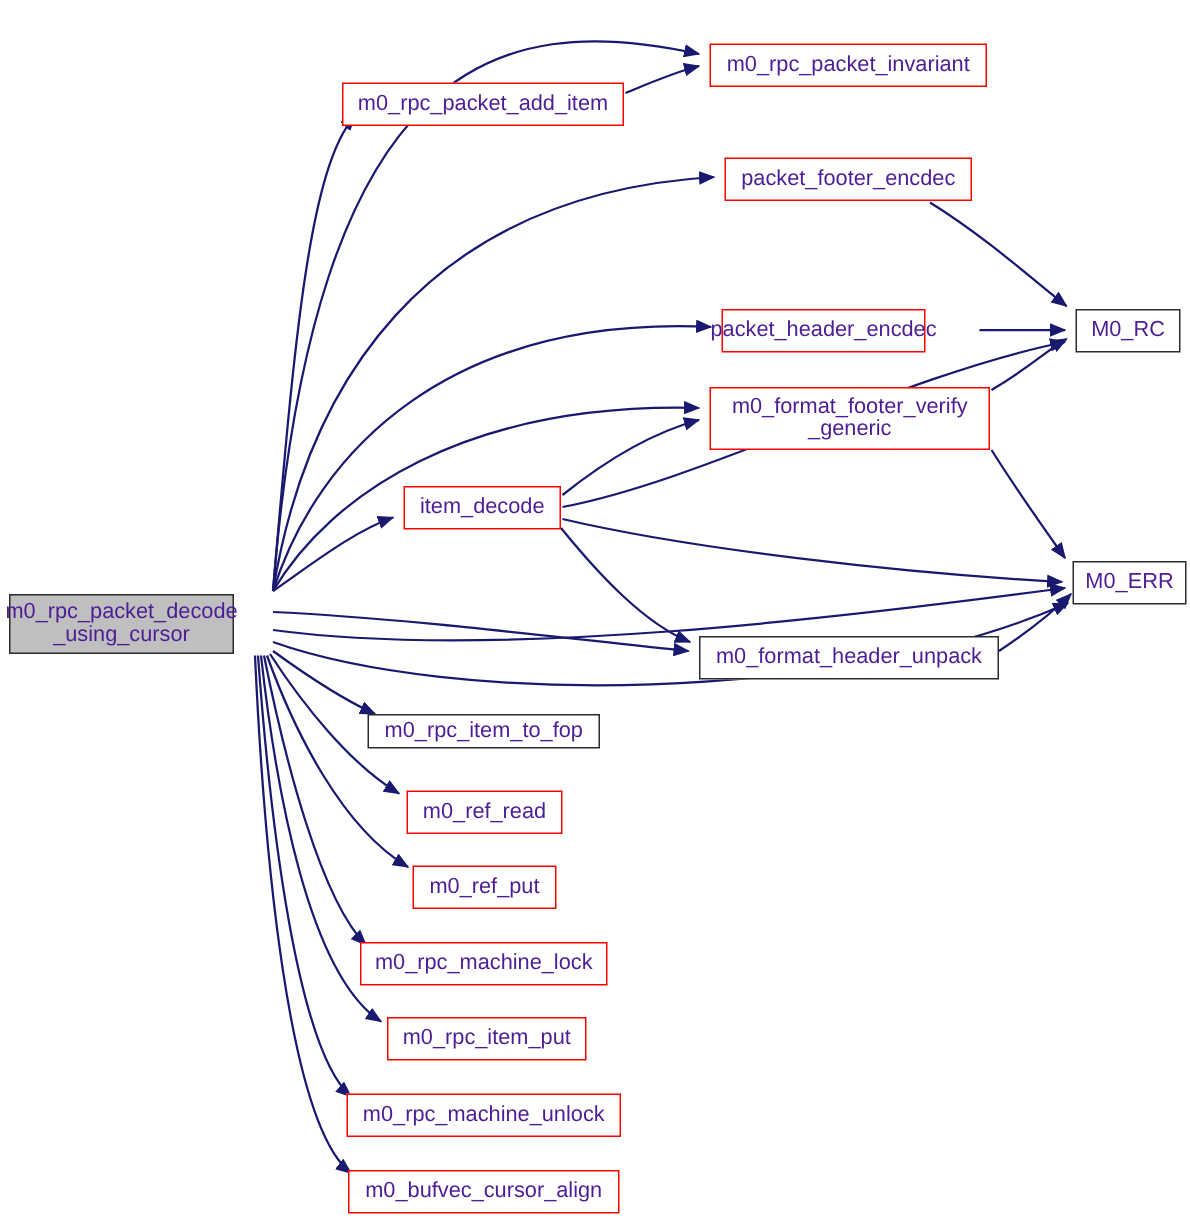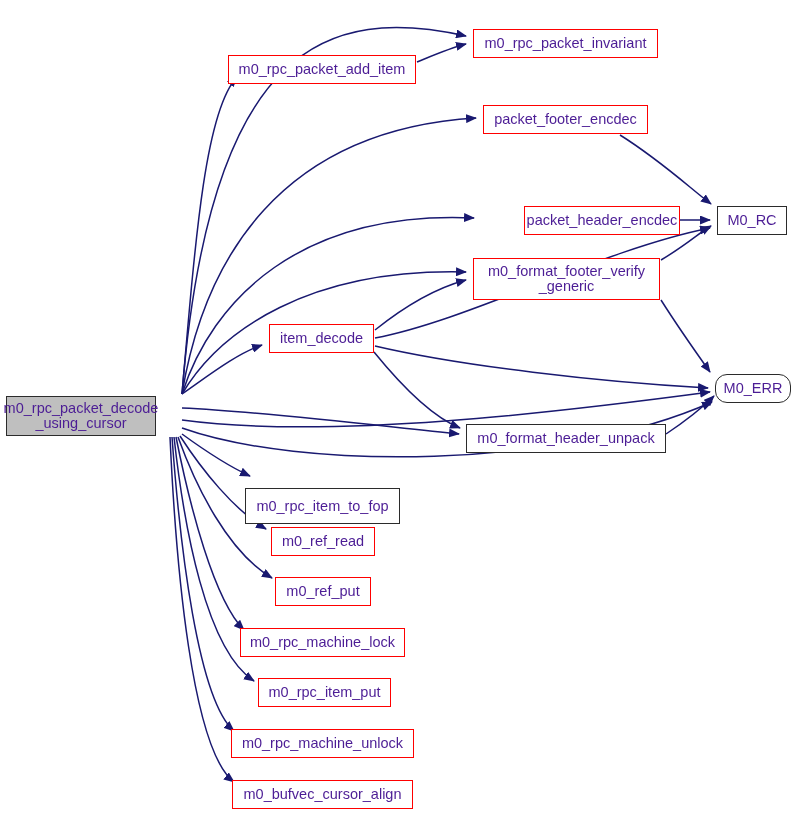--- a/index.html
+++ b/index.html
@@ -51,28 +51,28 @@
         <path d="M666,434 C690,418 706,404 714,396" marker-end="url(#ah)" stroke="#191970"></path>
         <path d="M182,428 C300,470 560,470 712,402" marker-end="url(#ah)" stroke="#191970"></path>
       </g>
   </svg>
   <div id="node-layer">
       <div class="node root" style="left: 6px; top: 396px; width: 150px; height: 40px;">m0_rpc_packet_decode
 _using_cursor</div>
       <div class="node red" style="left: 228px; top: 55px; width: 188px; height: 29px;">m0_rpc_packet_add_item</div>
       <div class="node red" style="left: 473px; top: 29px; width: 185px; height: 29px;">m0_rpc_packet_invariant</div>
       <div class="node red" style="left: 483px; top: 105px; width: 165px; height: 29px;">packet_footer_encdec</div>
-      <div class="node red" style="left: 481px; top: 206px; width: 156px; height: 29px; margin-left: 43px;">packet_header_encdec</div>
+      <div class="node red" style="left: 481px; top: 206px; width: 136px; height: 29px;">packet_header_encdec</div>
       <div class="node black" style="left: 717px; top: 206px; width: 70px; height: 29px;">M0_RC</div>
       <div class="node red" style="left: 473px; top: 258px; width: 187px; height: 42px;">m0_format_footer_verify
 _generic</div>
       <div class="node red" style="left: 269px; top: 324px; width: 105px; height: 29px;">item_decode</div>
-      <div class="node black" style="left: 715px; top: 374px; width: 76px; height: 29px; border-radius: 12px;">M0_ERR</div>
+      <div class="node black" style="left: 715px; top: 374px; width: 76px; height: 29px;">M0_ERR</div>
       <div class="node black" style="left: 466px; top: 424px; width: 200px; height: 29px;">m0_format_header_unpack</div>
-      <div class="node black" style="left: 245px; top: 488px; width: 155px; height: 36px;">m0_rpc_item_to_fop</div>
+      <div class="node black" style="left: 245px; top: 476px; width: 155px; height: 23px;">m0_rpc_item_to_fop</div>
       <div class="node red" style="left: 271px; top: 527px; width: 104px; height: 29px;">m0_ref_read</div>
       <div class="node red" style="left: 275px; top: 577px; width: 96px; height: 29px;">m0_ref_put</div>
       <div class="node red" style="left: 240px; top: 628px; width: 165px; height: 29px;">m0_rpc_machine_lock</div>
       <div class="node red" style="left: 258px; top: 678px; width: 133px; height: 29px;">m0_rpc_item_put</div>
       <div class="node red" style="left: 231px; top: 729px; width: 183px; height: 29px; text-align: center;">m0_rpc_machine_unlock</div>
       <div class="node red" style="left: 232px; top: 780px; width: 181px; height: 29px;">m0_bufvec_cursor_align</div>
     </div>
 </div>
 
 </body></html>

